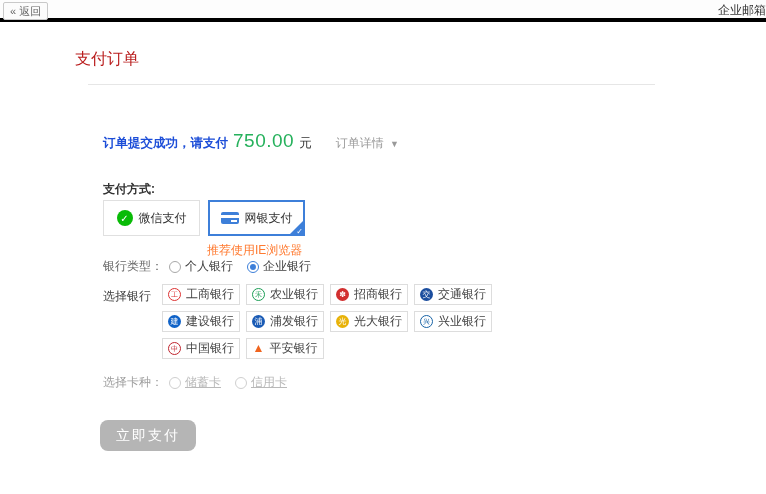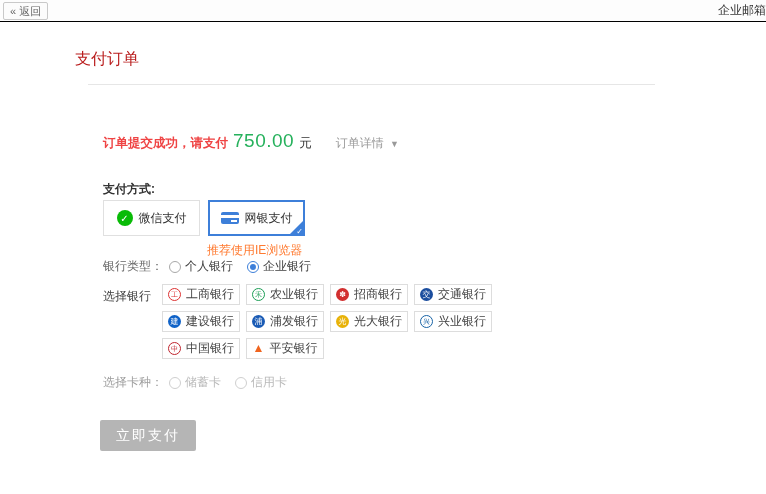--- a/index.html
+++ b/index.html
@@ -1,31 +1,31 @@
 <!DOCTYPE html>
 <html><head>
 <meta charset="utf-8">
 <style>
   * { margin:0; padding:0; box-sizing:border-box; }
   body { background:#fff; font-family:"Liberation Sans","DejaVu Sans",sans-serif; }
   .screen { position:relative; width:766px; height:494px; background:#fff; overflow:hidden; font-size:12px; color:#333; }
 
   
-  .topbar { position:absolute; top:0; left:0; width:766px; height:22px; background:#fdfdfd; border-bottom:1px solid #000000; }
+  .topbar { position:absolute; top:0; left:0; width:766px; height:22px; background:#fdfdfd; border-bottom:4px solid #000000; }
   .back-btn { position:absolute; left:3px; top:2px; height:18px; padding:0 6px; font-size:11px; color:#666;
               background:#fcfcfc; border:1px solid #c9c9c9; border-radius:2px; cursor:pointer; line-height:16px; }
   .topbar-title { position:absolute; left:0; top:0; width:100%; text-align:right; line-height:21px; font-size:12px; color:#333; }
 
   
   .page-title { position:absolute; left:75px; top:49px; font-size:16px; color:#b91c1c; }
   .divider { position:absolute; left:88px; top:84px; width:567px; height:1px; background:#e6e6e6; }
 
   
   .order-line { position:absolute; left:103px; top:118px; display:flex; align-items:baseline; white-space:nowrap; }
-  .order-status { font-weight:bold; font-size:12.5px; color:#ef4444; }
+  .order-status { font-weight:bold; font-size:12.5px; color:#1d4ed8; }
   .order-amount { font-size:19px; margin:12px 5px; letter-spacing:0.5px; }
   .order-currency { font-size:12.5px; color:#333; }
   .order-details { margin-left:24px; color:#999; font-size:12px; cursor:pointer; }
   .order-details .arrow { font-size:9px; margin-left:3px; color:#999; }
 
   
   .pm-label { position:absolute; left:103px; top:181px; font-weight:bold; color:#333; }
   .pm-row { position:absolute; left:103px; top:200px; display:flex; gap:8px; }
   .pm-btn { position:relative; width:97px; height:36px; background:#fff; border:1px solid #e0e0e0;
             display:flex; align-items:center; justify-content:center; gap:6px; cursor:pointer; color:#333; }
@@ -41,37 +41,37 @@
   .ie-hint { position:absolute; left:207px; top:242px; color:#ff7a30; font-size:12px; }
 
   
   .field-row { position:absolute; left:103px; display:flex; align-items:center; }
   .field-label { color:#666; margin-right:6px; }
   .radio-opt { display:flex; align-items:center; margin-right:14px; cursor:pointer; color:#404040;text-align:center; }
   .radio { width:12px; height:12px; border:1px solid #a8a8a8; border-radius:50%; margin-right:4px; position:relative; background:#fff; }
   .radio.checked { border-color:#3d7fd9; }
   .radio.checked::after { content:""; position:absolute; left:2px; top:2px; width:6px; height:6px; border-radius:50%; background:#3d7fd9; }
   .row-disabled .field-label { color:#9d9d9d; }
-  .row-disabled .radio-opt { color:#b9b9b9; }
+  .row-disabled .radio-opt { color:#b9b9b9;text-decoration:underline; }
   .row-disabled .radio { border-color:#cfcfcf; }
 
   
   .bank-label { position:absolute; left:103px; top:288px; color:#404040; }
   .bank-grid { position:absolute; left:162px; top:284px; display:grid;
                grid-template-columns:repeat(4, 78px); grid-auto-rows:21px; column-gap:6px; row-gap:6px; }
   .bank-btn { background:#fff; border:1px solid #ddd; display:flex; align-items:center; justify-content:center;
               gap:5px; cursor:pointer; font-size:12px; color:#444; white-space:nowrap; }
   .bank-ico { display:inline-flex; align-items:center; justify-content:center; flex:0 0 auto; }
   .icon-disc { width:13px; height:13px; border-radius:50%; color:#fff; font-size:8px; line-height:13px; }
   .icon-ring { width:13px; height:13px; border-radius:50%; border:1.5px solid currentColor; font-size:7px; line-height:10px; }
   .icon-plain { font-size:12px; line-height:13px; }
 
   
   .pay-btn { position:absolute; left:100px; top:420px; width:96px; height:31px; background:#b5b5b5; color:#fff;
-             border:none; font-size:14px; letter-spacing:2px; border-radius:2px; cursor:pointer;
+             border:none; font-size:14px; letter-spacing:2px; border-radius:8px; cursor:pointer;
              font-family:"Liberation Sans","DejaVu Sans",sans-serif; }
 </style>
 </head>
 <body>
 
 <div class="screen">
 
   <div class="topbar">
     <button class="back-btn">« 返回</button>
     <div class="topbar-title">企业邮箱</div>

